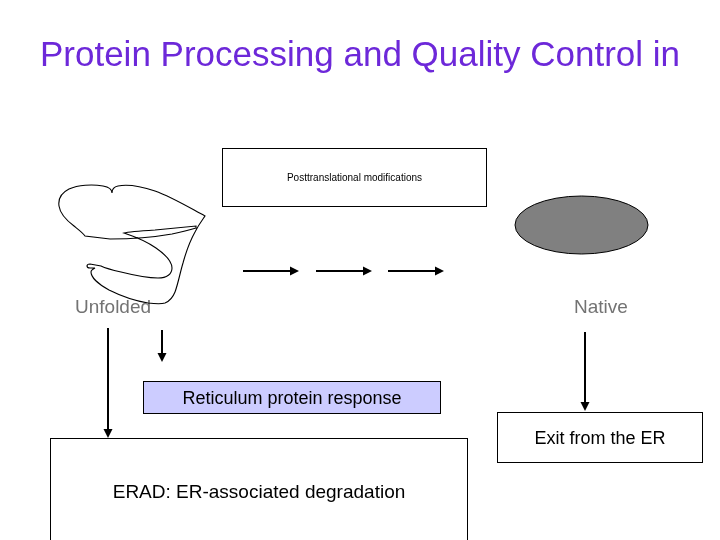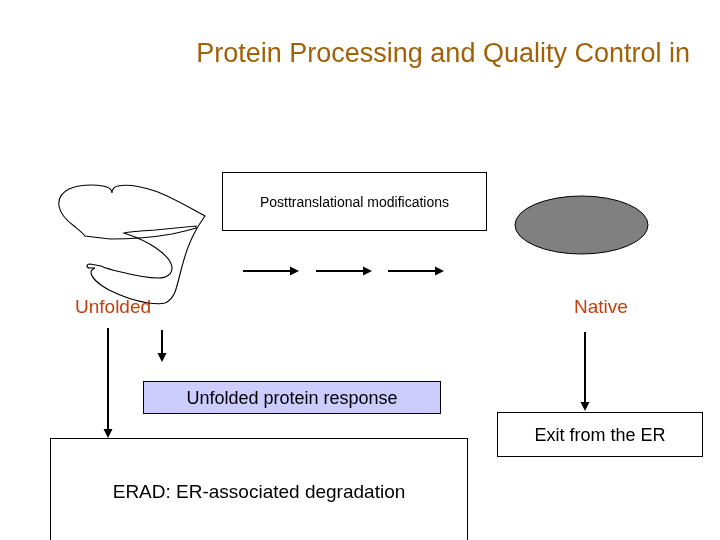--- a/index.html
+++ b/index.html
@@ -22,82 +22,82 @@
     height: 540px;
     background: #ffffff;
   }
 
   
   .title {
     position: absolute;
     left: 30px;
     top: 38px;
     width: 660px;
-    text-align: right;
-    font-size: 27px;
+    text-align: center;
+    font-size: 35px;
     line-height: 31px;
     letter-spacing: 0px;
-    color: #a16207;
+    color: #6d28d9;
   }
 
   
   .box {
     position: absolute;
     box-sizing: border-box;
     border: 1px solid #000000;
     background: #ffffff;
     display: flex;
     align-items: center;
     justify-content: center;
     text-align: center;
   }
   .box .lines {
     width: 100%;
     line-height: 18px;
   }
 
   #box-ptm {
     left: 222px;
-    top: 172px;
+    top: 148px;
     width: 265px;
     height: 59px;
-    font-size: 14px;
+    font-size: 10px;
   }
 
   #box-upr {
     left: 143px;
     top: 381px;
     width: 298px;
     height: 33px;
     background: #ccccff;
     font-size: 18px;
   }
 
   #box-exit {
     left: 497px;
     top: 412px;
     width: 206px;
-    height: 45px;
+    height: 51px;
     font-size: 18px;
   }
 
   #box-erad {
     left: 50px;
     top: 438px;
     width: 418px;
     height: 108px;
     font-size: 19px;
   }
 
   
   .label {
     position: absolute;
     font-size: 19px;
     white-space: nowrap;
-    color: #c2410c;
+    color: #737373;
   }
   #label-unfolded { left: 75px; top: 296px; }
   #label-native   { left: 574px; top: 296px; }
 
   
   #art {
     position: absolute;
     left: 0; top: 0;
     width: 720px;
     height: 540px;
@@ -127,21 +127,21 @@
     <div>Protein Processing and Quality Control in</div>
   </div>
 
   <div class="box" id="box-ptm">
     <div class="lines">
       <div>Posttranslational modifications</div>
     </div>
   </div>
 
   <div class="box" id="box-upr">
-    <div class="lines">Unfolded protein response</div>
+    <div class="lines">Reticulum protein response</div>
   </div>
 
   <div class="box" id="box-exit">
     <div class="lines">Exit from the ER</div>
   </div>
 
   <div class="box" id="box-erad">
     <div class="lines">ERAD:  ER-associated degradation</div>
   </div>
 

